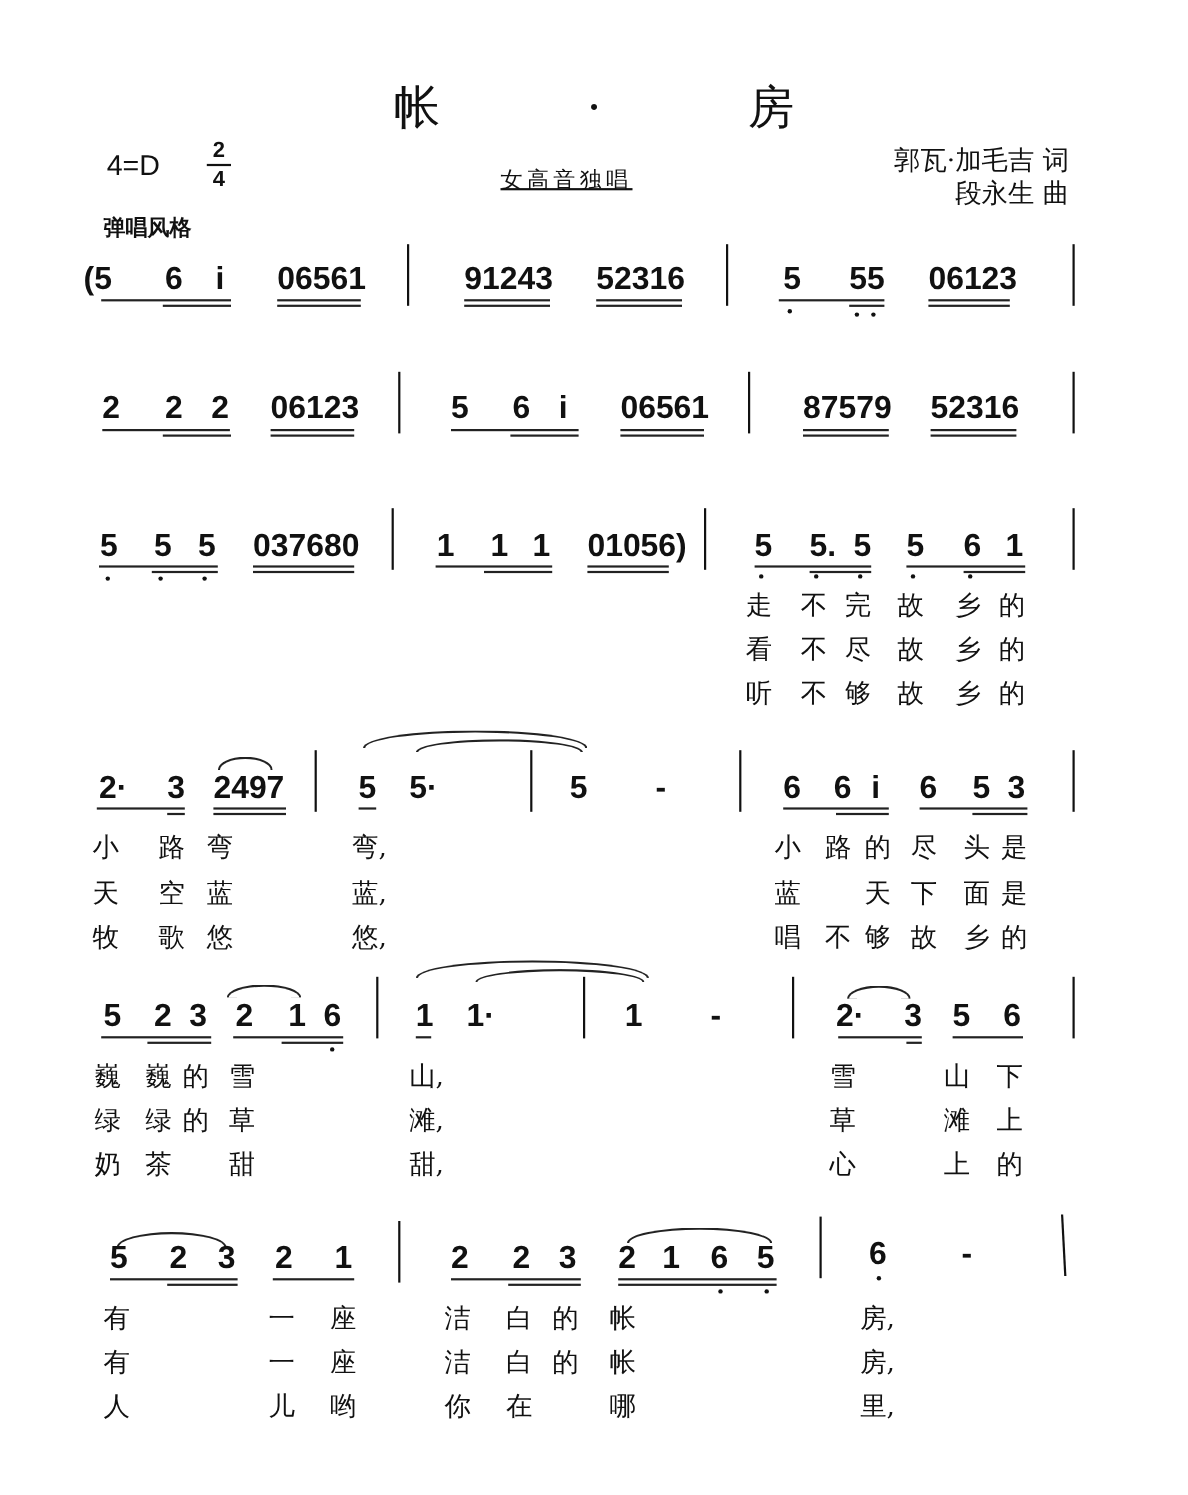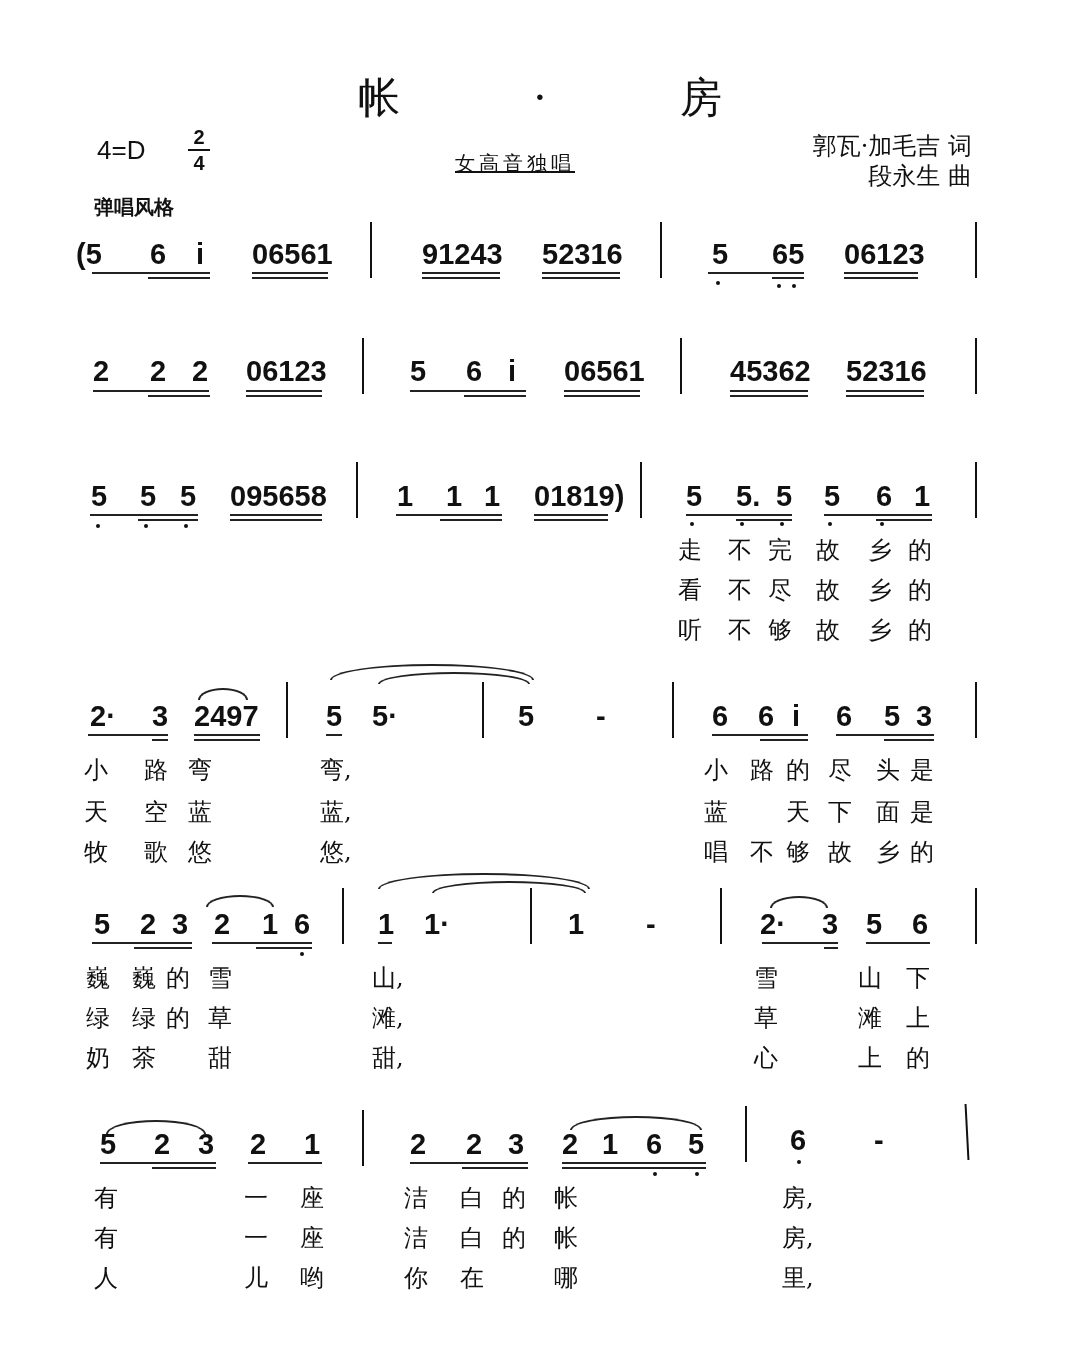--- a/index.html
+++ b/index.html
@@ -50,21 +50,21 @@
 
   <span class="abs n" style="left:422px;top:238px">91243</span>
   <span class="abs n" style="left:542px;top:238px">52316</span>
   <div class="abs ul" style="left:422px;top:272px;width:78px"></div>
   <div class="abs ul" style="left:422px;top:277px;width:78px"></div>
   <div class="abs ul" style="left:542px;top:272px;width:78px"></div>
   <div class="abs ul" style="left:542px;top:277px;width:78px"></div>
   <div class="abs barline" style="left:660px;top:222px;height:56px"></div>
 
   <span class="abs n" style="left:712px;top:238px">5</span>
-  <span class="abs n" style="left:772px;top:238px">65</span>
+  <span class="abs n" style="left:772px;top:238px">55</span>
   <span class="abs n" style="left:844px;top:238px">06123</span>
   <div class="abs ul" style="left:708px;top:272px;width:96px"></div>
   <div class="abs ul" style="left:772px;top:277px;width:32px"></div>
   <div class="abs dot" style="left:716px;top:281px"></div>
   <div class="abs dot" style="left:777px;top:284px"></div>
   <div class="abs dot" style="left:792px;top:284px"></div>
   <div class="abs ul" style="left:844px;top:272px;width:74px"></div>
   <div class="abs ul" style="left:844px;top:277px;width:74px"></div>
   <div class="abs barline" style="left:975px;top:222px;height:56px"></div>
 </div>
@@ -83,47 +83,47 @@
   <span class="abs n" style="left:410px;top:355px">5</span>
   <span class="abs n" style="left:466px;top:355px">6</span>
   <span class="abs n" style="left:508px;top:355px">i</span>
   <span class="abs n" style="left:564px;top:355px">06561</span>
   <div class="abs ul" style="left:410px;top:390px;width:116px"></div>
   <div class="abs ul" style="left:464px;top:395px;width:62px"></div>
   <div class="abs ul" style="left:564px;top:390px;width:76px"></div>
   <div class="abs ul" style="left:564px;top:395px;width:76px"></div>
   <div class="abs barline" style="left:680px;top:338px;height:56px"></div>
 
-  <span class="abs n" style="left:730px;top:355px">45362</span>
+  <span class="abs n" style="left:730px;top:355px">87579</span>
   <span class="abs n" style="left:846px;top:355px">52316</span>
   <div class="abs ul" style="left:730px;top:390px;width:78px"></div>
   <div class="abs ul" style="left:730px;top:395px;width:78px"></div>
   <div class="abs ul" style="left:846px;top:390px;width:78px"></div>
   <div class="abs ul" style="left:846px;top:395px;width:78px"></div>
   <div class="abs barline" style="left:975px;top:338px;height:56px"></div>
 </div>
 
 <div>
   <span class="abs n" style="left:91px;top:480px">5</span>
   <span class="abs n" style="left:140px;top:480px">5</span>
   <span class="abs n" style="left:180px;top:480px">5</span>
-  <span class="abs n" style="left:230px;top:480px">095658</span>
+  <span class="abs n" style="left:230px;top:480px">037680</span>
   <div class="abs ul" style="left:90px;top:514px;width:108px"></div>
   <div class="abs ul" style="left:138px;top:519px;width:60px"></div>
   <div class="abs dot" style="left:96px;top:524px"></div>
   <div class="abs dot" style="left:144px;top:524px"></div>
   <div class="abs dot" style="left:184px;top:524px"></div>
   <div class="abs ul" style="left:230px;top:514px;width:92px"></div>
   <div class="abs ul" style="left:230px;top:519px;width:92px"></div>
   <div class="abs barline" style="left:356px;top:462px;height:56px"></div>
 
   <span class="abs n" style="left:397px;top:480px">1</span>
   <span class="abs n" style="left:446px;top:480px">1</span>
   <span class="abs n" style="left:484px;top:480px">1</span>
-  <span class="abs n" style="left:534px;top:480px">01819)</span>
+  <span class="abs n" style="left:534px;top:480px">01056)</span>
   <div class="abs ul" style="left:396px;top:514px;width:106px"></div>
   <div class="abs ul" style="left:440px;top:519px;width:62px"></div>
   <div class="abs ul" style="left:534px;top:514px;width:74px"></div>
   <div class="abs ul" style="left:534px;top:519px;width:74px"></div>
   <div class="abs barline" style="left:640px;top:462px;height:56px"></div>
 
   <span class="abs n" style="left:686px;top:480px">5</span>
   <span class="abs n" style="left:736px;top:480px">5.</span>
   <span class="abs n" style="left:776px;top:480px">5</span>
   <span class="abs n" style="left:824px;top:480px">5</span>

